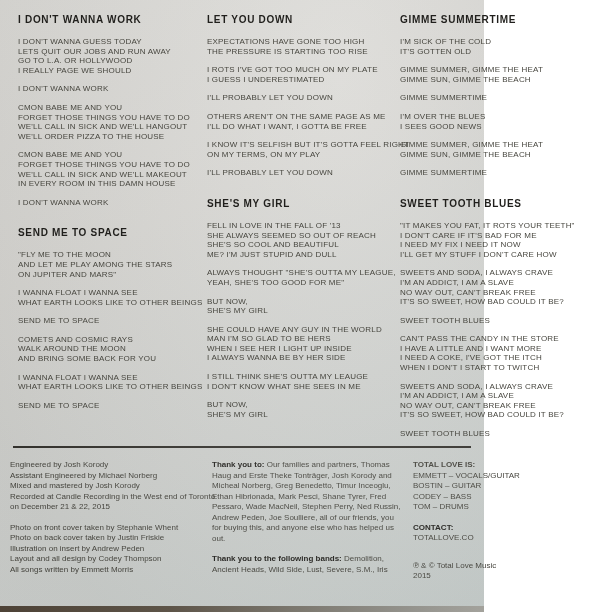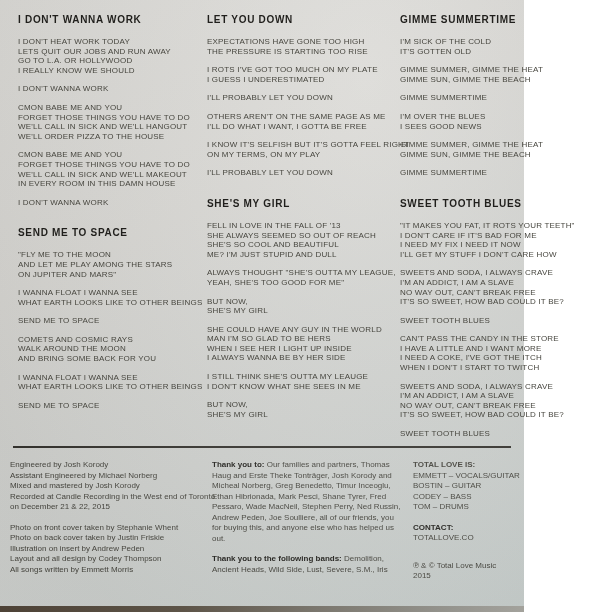--- a/index.html
+++ b/index.html
@@ -5,21 +5,21 @@
   html, body {
     margin: 0;
     padding: 0;
     width: 600px;
     height: 612px;
     overflow: hidden;
     font-family: "Liberation Sans", sans-serif;
   }
   .paper {
     position: relative;
-    width: 524px;
+    width: 484px;
     height: 612px;
     background: linear-gradient(155deg, #dad9d5 0%, #d6d5d1 35%, #d0d2cf 65%, #c8cfcd 100%);
     box-sizing: border-box;
   }
   .paper::before {
     content: "";
     position: absolute;
     inset: 0;
     background: radial-gradient(ellipse at 70% 12%, rgba(255,255,255,0.20), rgba(0,0,0,0.05) 85%);
     pointer-events: none;
@@ -75,24 +75,24 @@
 </head>
 <body>
 
 <div class="paper">
 
   <div class="lyrics">
     <div class="col">
         <div class="song">
           <h2 class="song-title">I DON'T WANNA WORK</h2>
           <p class="stanza">
-            <span class="lyric-line">I DON'T HEAT WORK TODAY</span>
+            <span class="lyric-line">I DON'T WANNA GUESS TODAY</span>
             <span class="lyric-line">LETS QUIT OUR JOBS AND RUN AWAY</span>
             <span class="lyric-line">GO TO L.A. OR HOLLYWOOD</span>
-            <span class="lyric-line">I REALLY KNOW WE SHOULD</span>
+            <span class="lyric-line">I REALLY PAGE WE SHOULD</span>
           </p>
           <p class="stanza">
             <span class="lyric-line">I DON'T WANNA WORK</span>
           </p>
           <p class="stanza">
             <span class="lyric-line">CMON BABE ME AND YOU</span>
             <span class="lyric-line">FORGET THOSE THINGS YOU HAVE TO DO</span>
             <span class="lyric-line">WE'LL CALL IN SICK AND WE'LL HANGOUT</span>
             <span class="lyric-line">WE'LL ORDER PIZZA TO THE HOUSE</span>
           </p>

